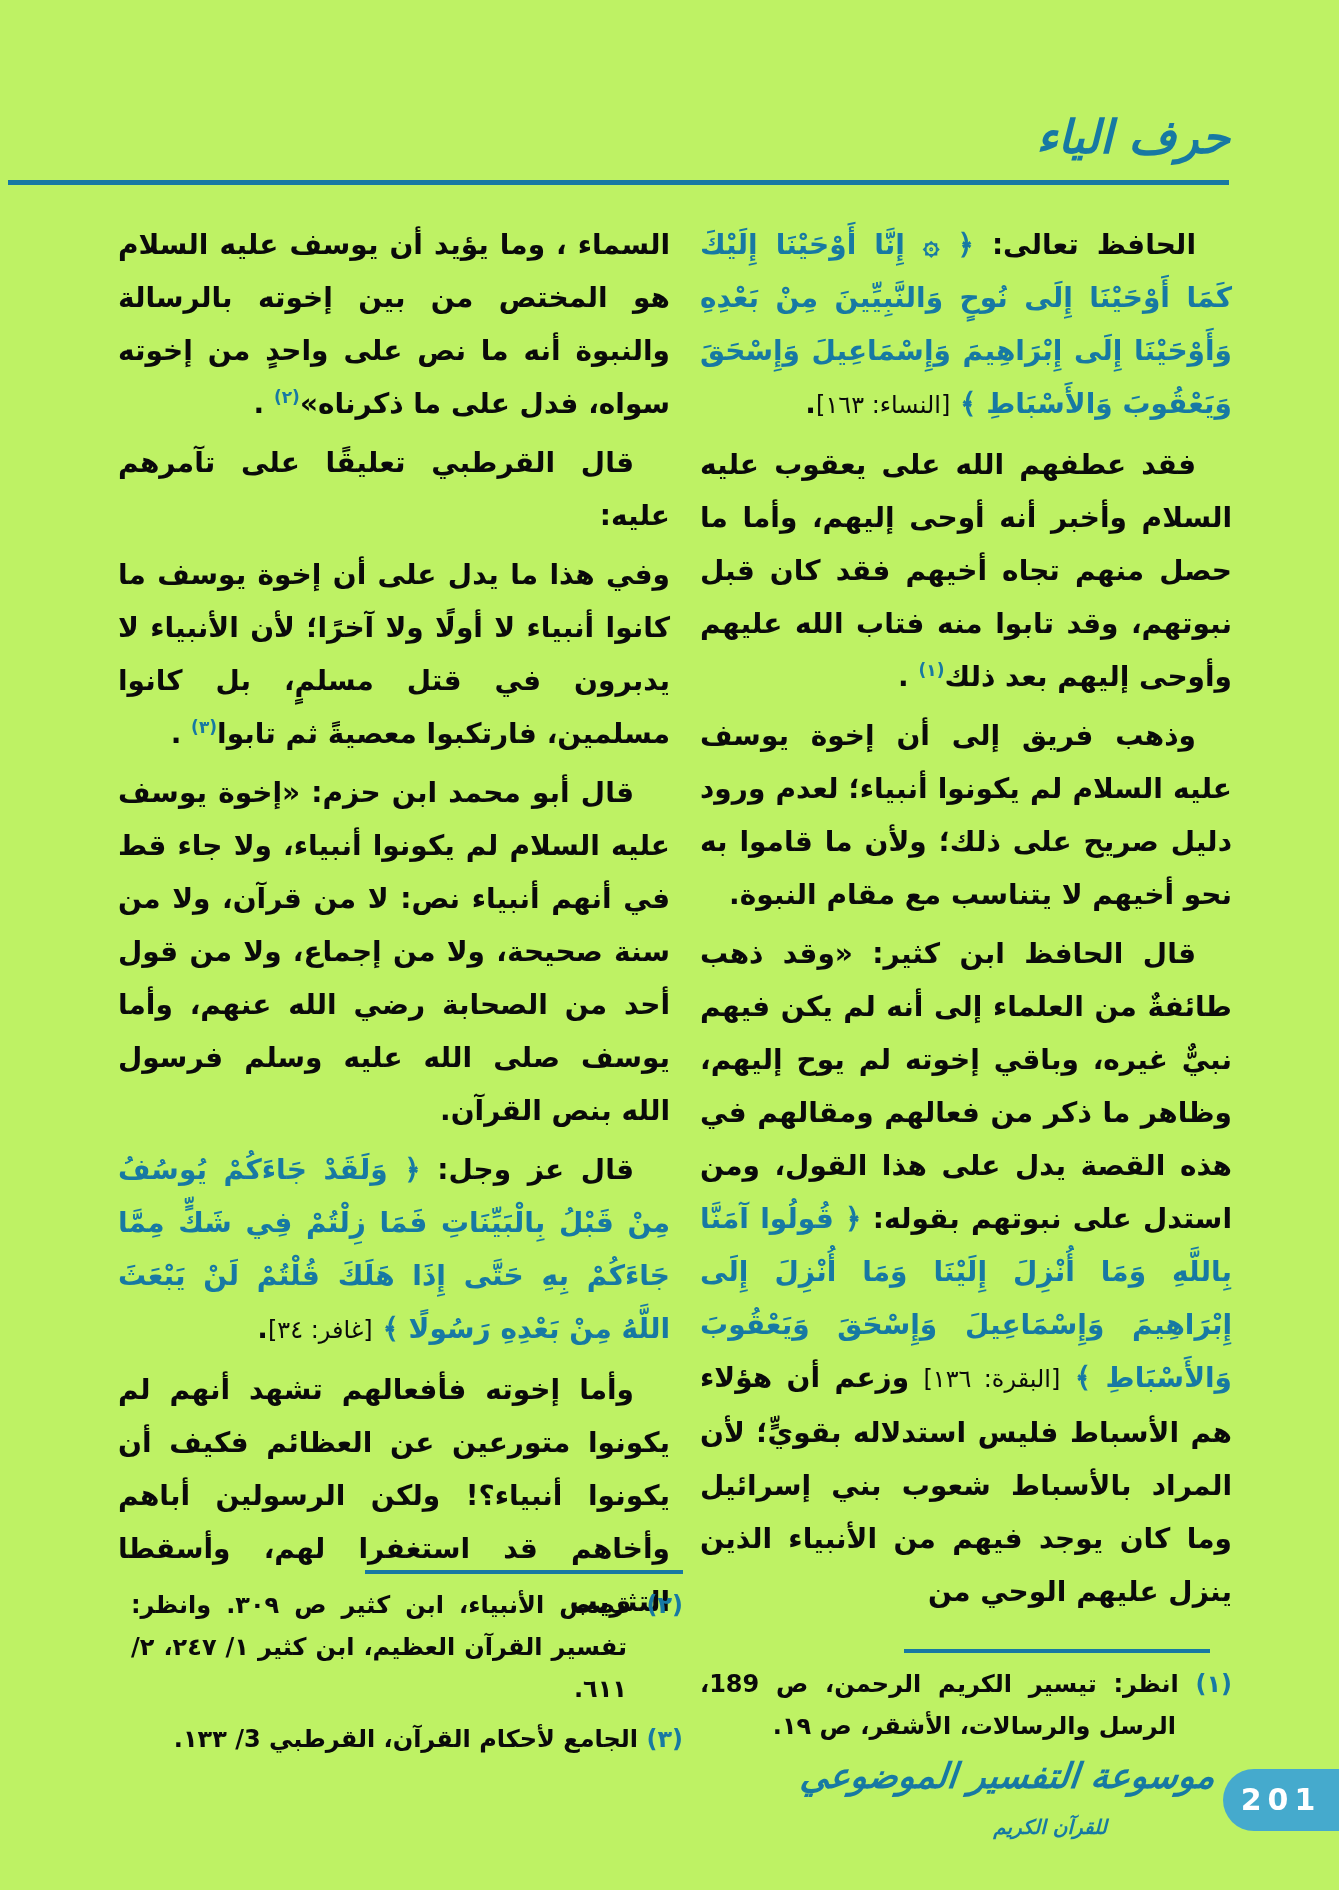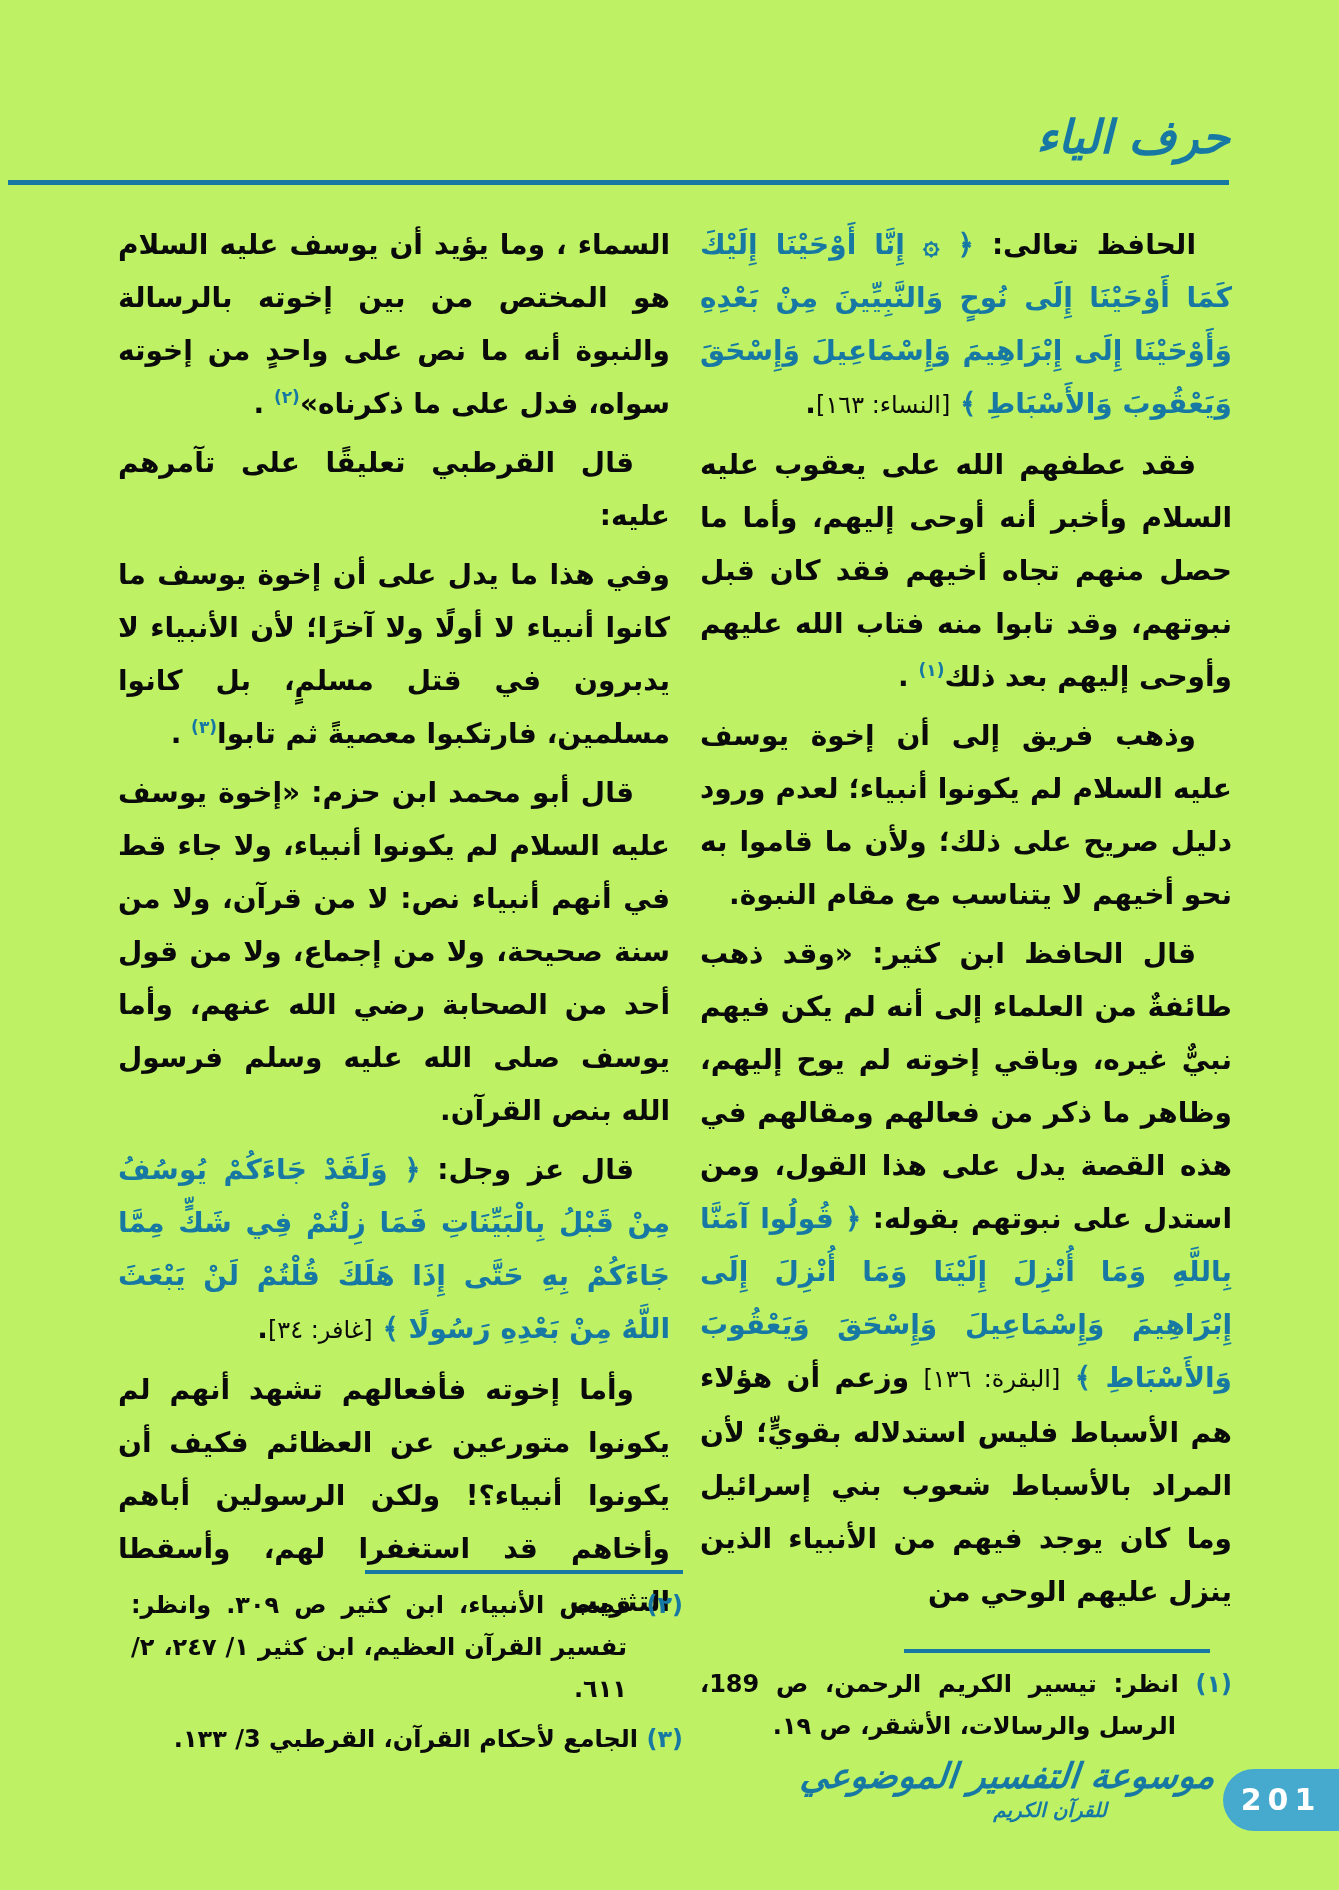--- a/index.html
+++ b/index.html
@@ -59,21 +59,21 @@
   
   .logo{
     position:absolute;top:1756px;right:124px;width:330px;
     text-align:center;color:var(--accent);
   }
   .logo-l1{
     font-size:35px;font-weight:700;font-style:italic;
     letter-spacing:-2px;transform:skewX(-6deg);
     white-space:nowrap;
   }
-  .logo-l2{font-size:20px;font-weight:700;font-style:italic;margin-top:2px;}
+  .logo-l2{font-size:20px;font-weight:700;font-style:italic;margin-top:19px;}
   .badge{
     position:absolute;top:1769px;right:0;width:116px;height:62px;
     background:var(--badge);border-radius:31px 0 0 31px;
     color:#ffffff;font-size:30px;font-weight:700;
     line-height:62px;text-align:center;letter-spacing:6px;
   }
 </style>
 </head>
 <body>
 

